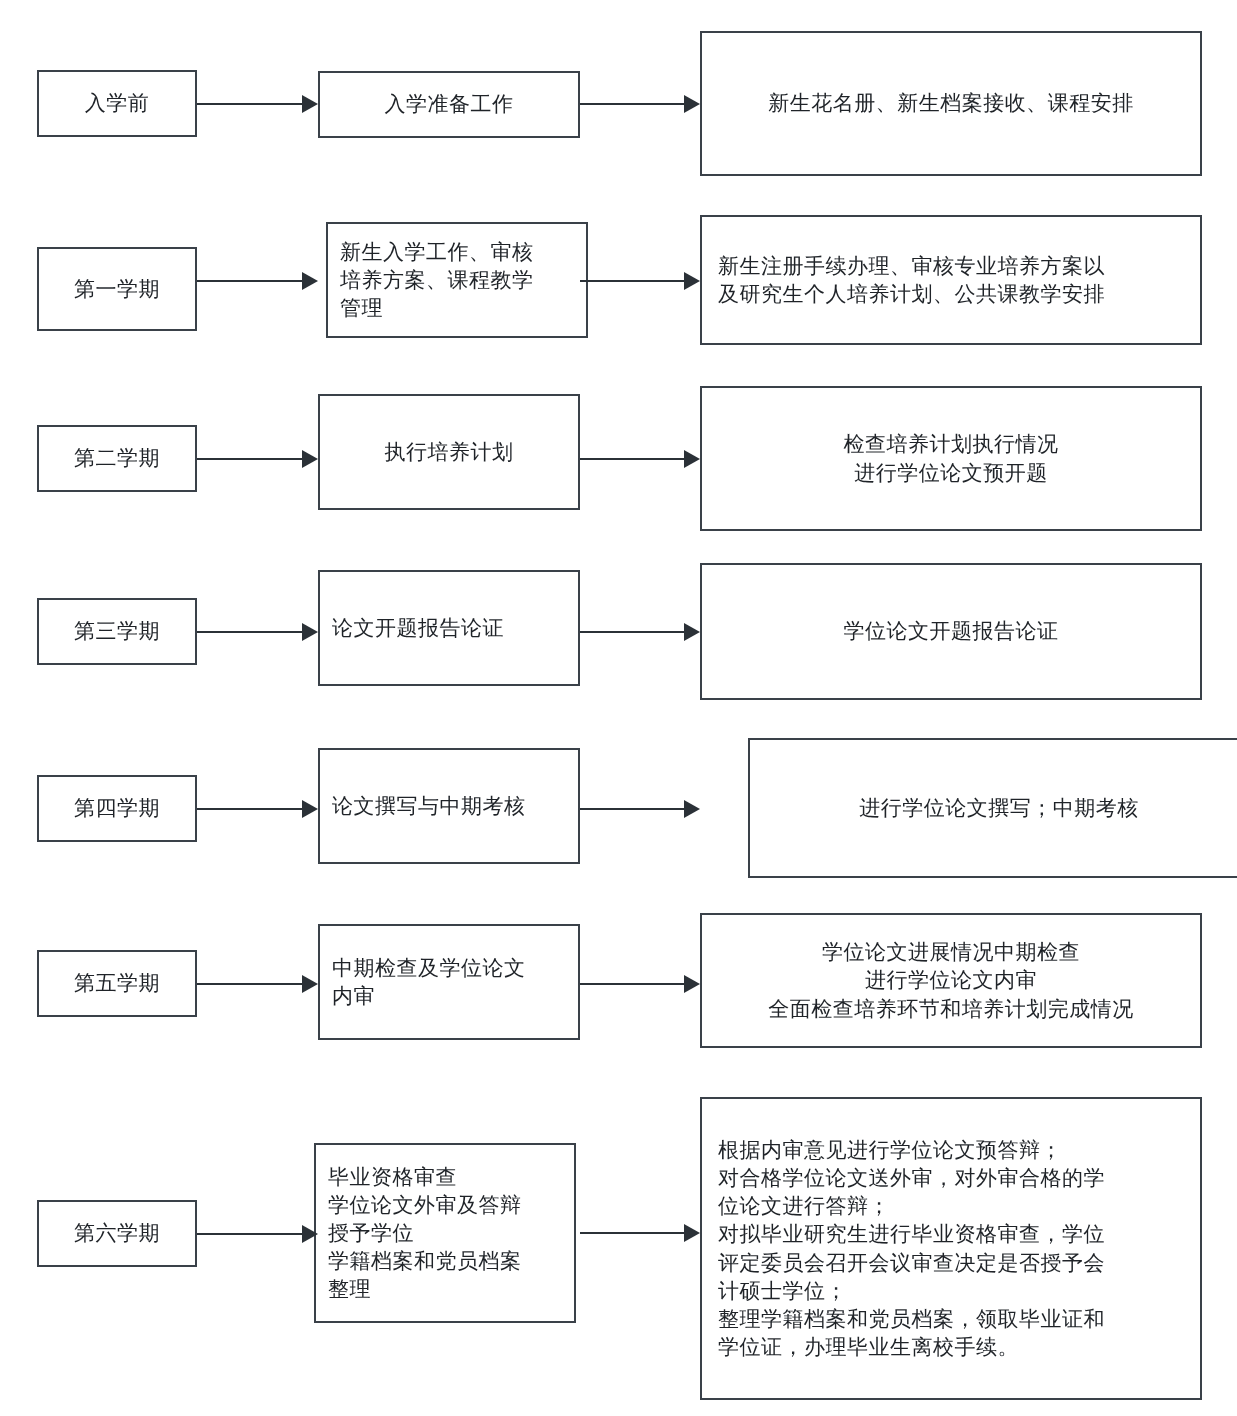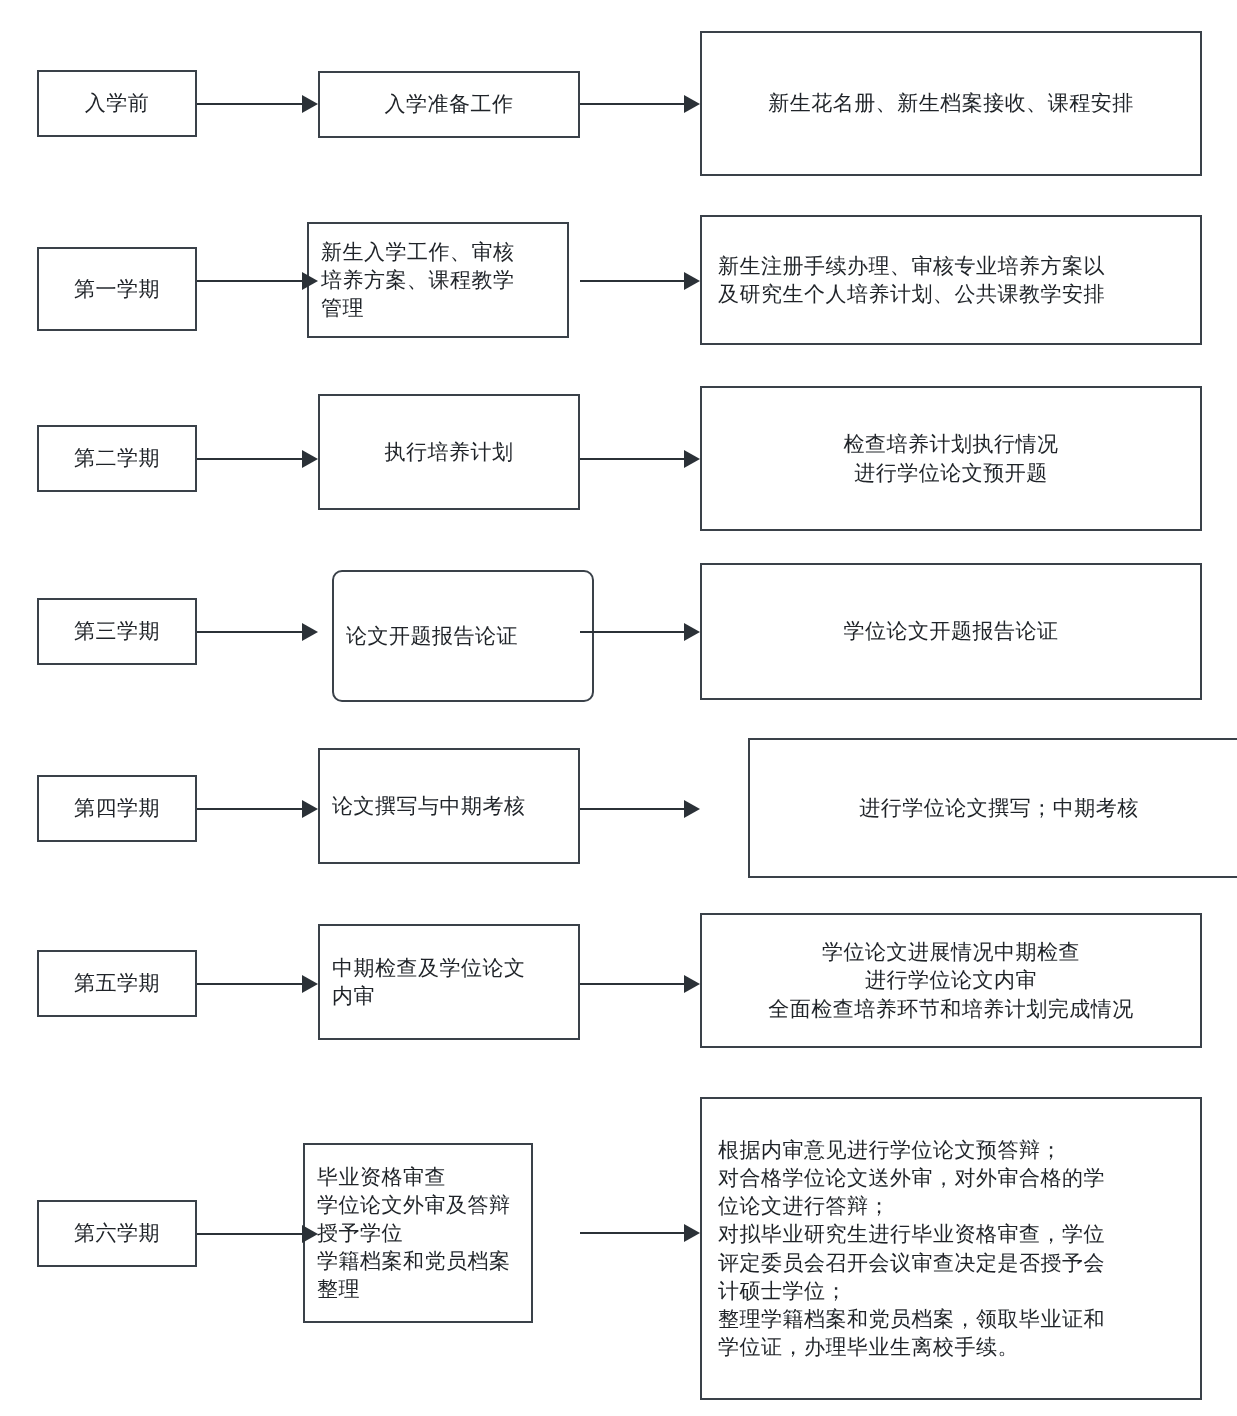--- a/index.html
+++ b/index.html
@@ -73,21 +73,21 @@
     <div class="node col-detail center" style="left: 700px; top: 31px; width: 502px; height: 145px;">
       <div class="txt">新生花名册、新生档案接收、课程安排</div>
     </div>
     <div class="conn" style="left: 197px; top: 102.5px; width: 105px;"></div>
     <div class="arrow" style="left: 302px; top: 94.5px;"></div>
     <div class="conn" style="left: 580px; top: 102.5px; width: 104px;"></div>
     <div class="arrow" style="left: 684px; top: 94.5px;"></div>
     <div class="node col-stage center" style="left: 37px; top: 247px; width: 160px; height: 84px;">
       <div class="txt">第一学期</div>
     </div>
-    <div class="node col-task left" style="left: 307px; top: 222px; width: 262px; height: 116px;">
+    <div class="node col-task left" style="left: 326px; top: 222px; width: 262px; height: 116px;">
       <div class="txt">新生入学工作、审核
 培养方案、课程教学
 管理</div>
     </div>
     <div class="node col-detail left" style="left: 700px; top: 215px; width: 502px; height: 130px;">
       <div class="txt">新生注册手续办理、审核专业培养方案以
 及研究生个人培养计划、公共课教学安排</div>
     </div>
     <div class="conn" style="left: 197px; top: 279.5px; width: 105px;"></div>
     <div class="arrow" style="left: 302px; top: 271.5px;"></div>
@@ -103,21 +103,21 @@
       <div class="txt">检查培养计划执行情况
 进行学位论文预开题</div>
     </div>
     <div class="conn" style="left: 197px; top: 457.5px; width: 105px;"></div>
     <div class="arrow" style="left: 302px; top: 449.5px;"></div>
     <div class="conn" style="left: 580px; top: 457.5px; width: 104px;"></div>
     <div class="arrow" style="left: 684px; top: 449.5px;"></div>
     <div class="node col-stage center" style="left: 37px; top: 598px; width: 160px; height: 67px;">
       <div class="txt">第三学期</div>
     </div>
-    <div class="node col-task left" style="left: 332px; top: 570px; width: 262px; height: 132px; border-radius: 10px;">
+    <div class="node col-task left" style="left: 318px; top: 570px; width: 262px; height: 116px;">
       <div class="txt">论文开题报告论证</div>
     </div>
     <div class="node col-detail center" style="left: 700px; top: 563px; width: 502px; height: 137px;">
       <div class="txt">学位论文开题报告论证</div>
     </div>
     <div class="conn" style="left: 197px; top: 630.5px; width: 105px;"></div>
     <div class="arrow" style="left: 302px; top: 622.5px;"></div>
     <div class="conn" style="left: 580px; top: 630.5px; width: 104px;"></div>
     <div class="arrow" style="left: 684px; top: 622.5px;"></div>
     <div class="node col-stage center" style="left: 37px; top: 775px; width: 160px; height: 67px;">
@@ -145,21 +145,21 @@
 进行学位论文内审
 全面检查培养环节和培养计划完成情况</div>
     </div>
     <div class="conn" style="left: 197px; top: 982.5px; width: 105px;"></div>
     <div class="arrow" style="left: 302px; top: 974.5px;"></div>
     <div class="conn" style="left: 580px; top: 982.5px; width: 104px;"></div>
     <div class="arrow" style="left: 684px; top: 974.5px;"></div>
     <div class="node col-stage center" style="left: 37px; top: 1200px; width: 160px; height: 67px;">
       <div class="txt">第六学期</div>
     </div>
-    <div class="node col-task left" style="left: 303px; top: 1143px; width: 230px; height: 180px;">
+    <div class="node col-task left" style="left: 314px; top: 1143px; width: 262px; height: 180px;">
       <div class="txt">毕业资格审查
 学位论文外审及答辩
 授予学位
 学籍档案和党员档案
 整理</div>
     </div>
     <div class="node col-detail left" style="left: 700px; top: 1085px; width: 502px; height: 303px; margin-top: 12px;">
       <div class="txt">根据内审意见进行学位论文预答辩；
 对合格学位论文送外审，对外审合格的学
 位论文进行答辩；

